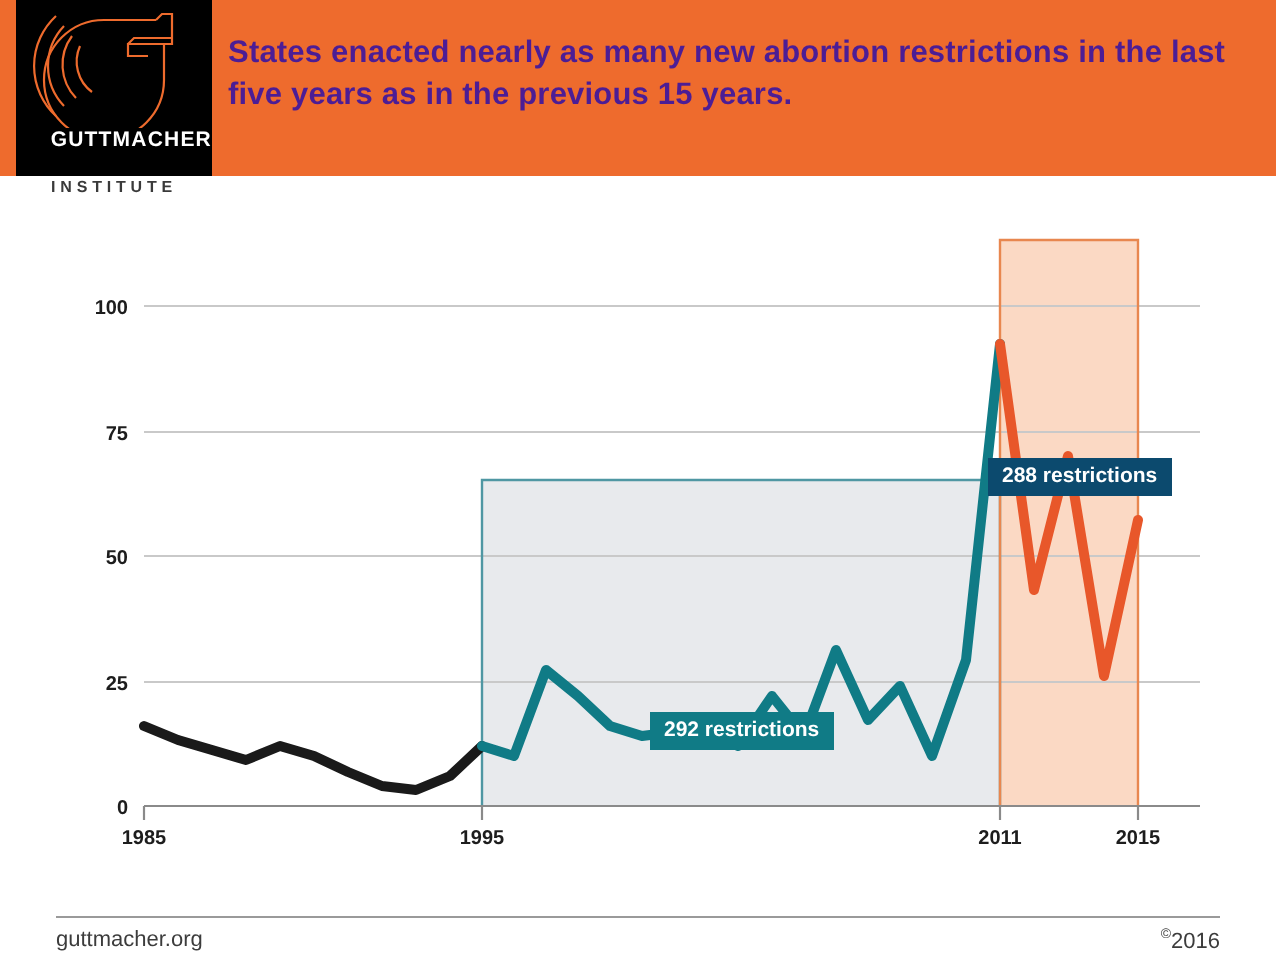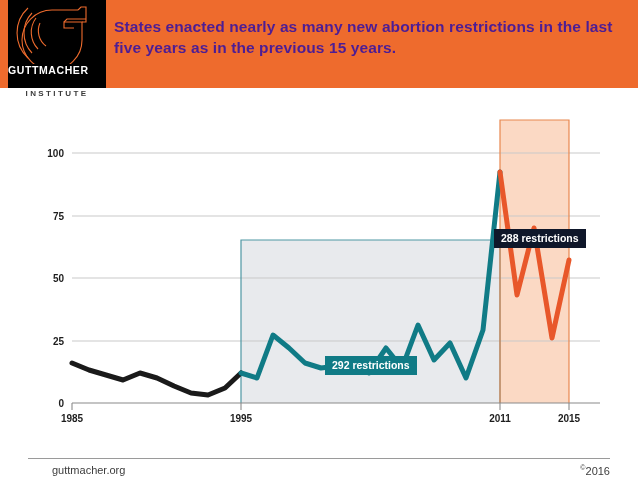--- a/index.html
+++ b/index.html
@@ -41,21 +41,21 @@
     left: 0;
     top: 2px;
     width: 98px;
     height: 62px;
   }
   #logo-wordmark {
     position: absolute;
     left: 0;
     bottom: 12px;
     width: 98px;
-    text-align: left;
+    text-align: right;
     color: #ffffff;
     font-size: 10.5px;
     font-weight: bold;
     letter-spacing: 0.6px;
     line-height: 11px;
   }
   #logo-sub {
     position: absolute;
     left: 8px;
     top: 88px;
@@ -107,41 +107,40 @@
     padding: 3px 7px 4px 7px;
     white-space: nowrap;
     line-height: 12px;
   }
   #callout-teal {
     background: #107b86;
     left: 325px;
     top: 246px;
   }
   #callout-orange {
-    background: #0f172a;
+    background: #0c4a6e;
     left: 494px;
     top: 119px;
   }
 
   
   #footer-rule {
     position: absolute;
     left: 28px;
     top: 458px;
     width: 582px;
     height: 1px;
     background: #9a9a9a;
   }
   #footer-left {
     position: absolute;
     left: 28px;
     top: 464px;
     color: #3c3c3c;
     font-size: 11px;
-    margin-left: 24px;
   }
   #footer-right {
     position: absolute;
     right: 28px;
     top: 464px;
     color: #3c3c3c;
     font-size: 11px;
   }
   #footer-right .copy-mark {
     font-size: 7px;

